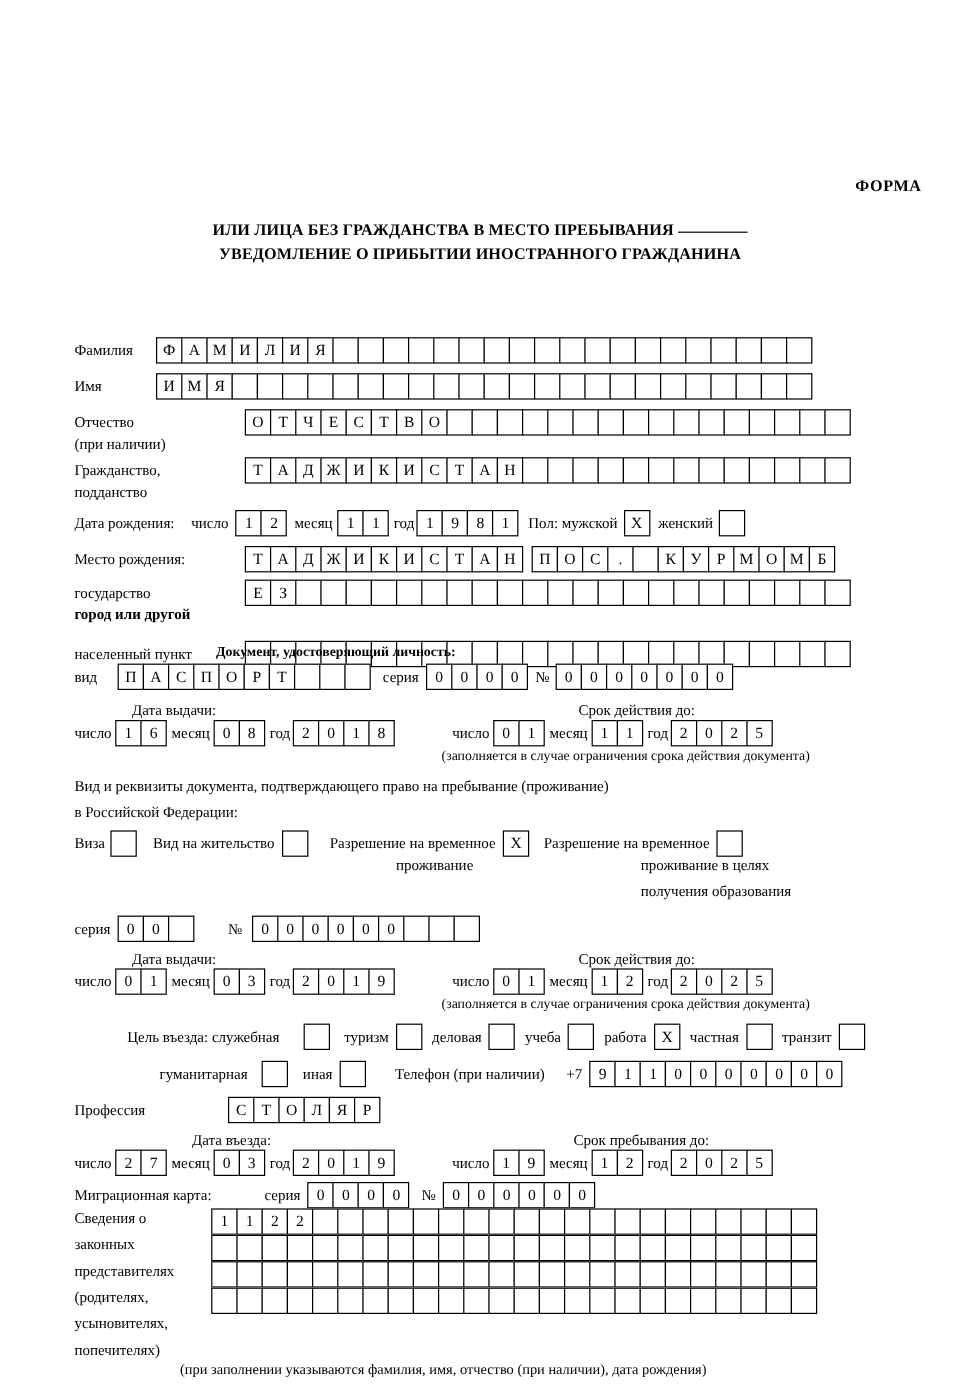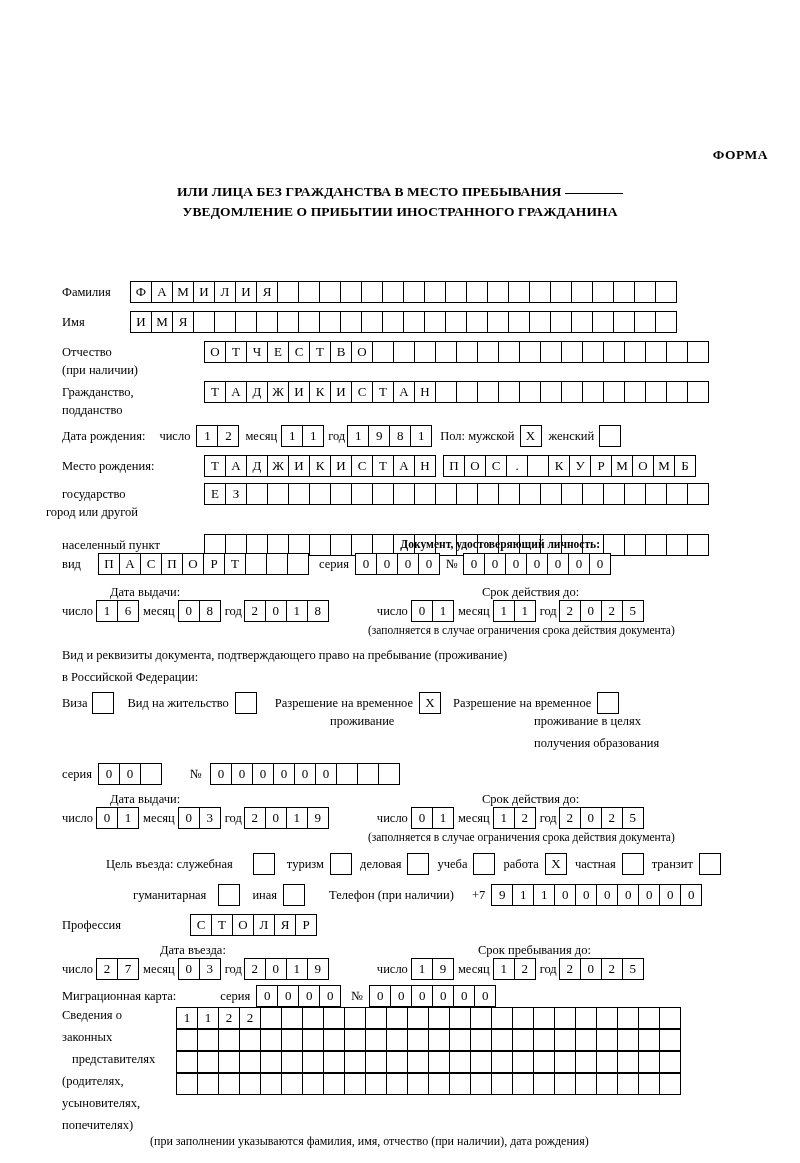--- a/index.html
+++ b/index.html
@@ -98,21 +98,21 @@
     box-sizing: border-box;
     font-size: 13px;
     line-height: 20px;
     text-align: center;
     display: inline-block;
     background: #fff;
   }
   .center-note {
     position: absolute;
     font-size: 11.5px;
-    text-align: right;
+    text-align: left;
   }
   .bold { font-weight: bold; }
 </style>
 </head>
 <body>
 
 <div class="page">
 
 
   <div class="forma">ФОРМА</div>
@@ -335,21 +335,21 @@
       <span class="bx"></span>
       <span class="bx"></span>
       <span class="bx"></span>
       <span class="bx"></span>
       <span class="bx"></span>
       <span class="bx"></span>
       <span class="bx"></span>
     </span>
   </div>
 
-  <div class="row" style="left:46px; top:505px;">
+  <div class="row" style="left:62px; top:505px;font-weight:bold;">
     <span class="lbl">город или другой</span>
   </div>
 
   <div class="row" style="left:62px; top:512px;">
     <span class="lbl" style="width:142px; margin-top:22px;">населенный пункт</span>
     <span class="boxes" style="margin-top:22px;">
       <span class="bx"></span>
       <span class="bx"></span>
       <span class="bx"></span>
       <span class="bx"></span>
@@ -664,21 +664,21 @@
       <span class="bx">0</span>
     </span>
   </div>
 
   <div class="row" style="left:62px; top:1008px;">
     <span class="lbl">Сведения о</span>
   </div>
   <div class="row" style="left:62px; top:1030px;">
     <span class="lbl">законных</span>
   </div>
-  <div class="row" style="left:72px; top:1052px;">
+  <div class="row" style="left:62px; top:1052px;">
     <span class="lbl">представителях</span>
   </div>
   <div class="row" style="left:62px; top:1074px;">
     <span class="lbl">(родителях,</span>
   </div>
   <div class="row" style="left:62px; top:1096px;">
     <span class="lbl">усыновителях,</span>
   </div>
   <div class="row" style="left:62px; top:1118px;">
     <span class="lbl">попечителях)</span>

